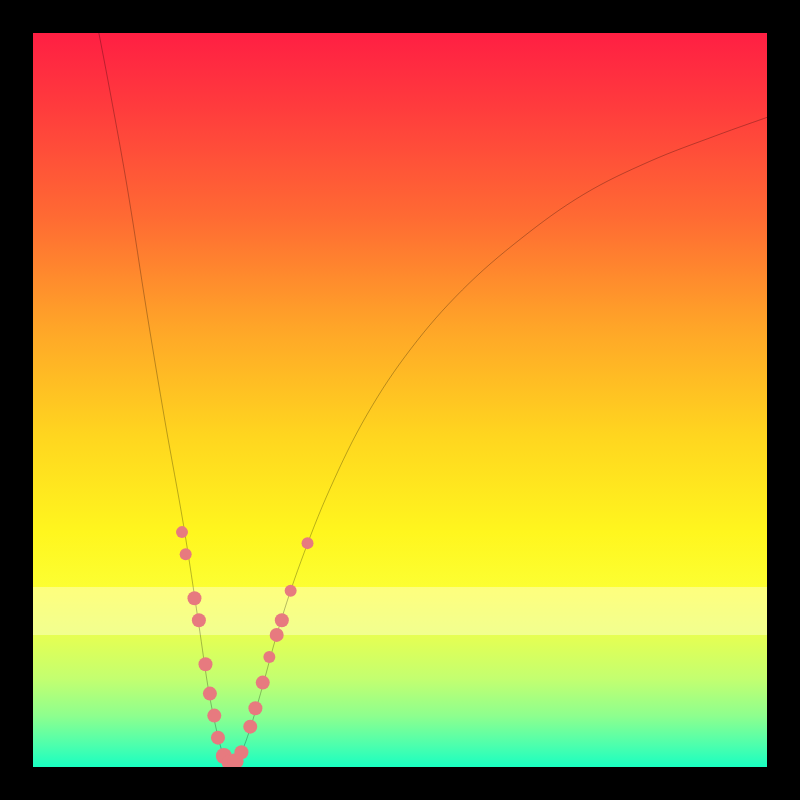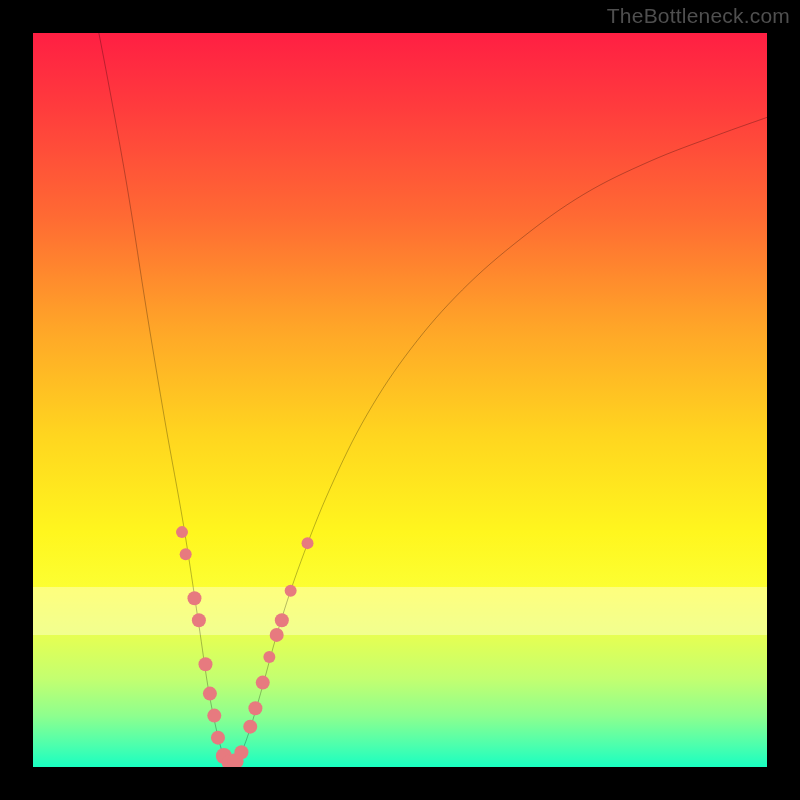--- a/index.html
+++ b/index.html
@@ -69,21 +69,20 @@
     inset: 0;
     width: 100%;
     height: 100%;
     z-index: 3;
   }
 </style>
 </head>
 <body>
 
 <div class="outer-frame">
-  <div class="watermark">TheBottleneck.com</div>
 
   <div class="plot-area">
     <div class="gradient-bg"></div>
     <div class="bright-band" id="bright-band" style="top: 75.5%; height: 6.5%;"></div>
 
     <svg class="curve-layer" viewBox="0 0 100 100" preserveAspectRatio="none">
       <path id="curve-path" fill="none" stroke="#000000" stroke-width="0.28" stroke-linejoin="round" stroke-linecap="round" vector-effect="non-scaling-stroke" d="M 8 -5 C 8.45 -2.66, 9.6 3.1400000000000006, 10.5 8 C 11.4 12.86, 12.1 16.6, 13 22 C 13.9 27.4, 14.6 32.42, 15.5 38 C 16.4 43.58, 17.1 47.78, 18 53 C 18.9 58.22, 19.69 62.14, 20.5 67 C 21.31 71.86, 21.87 75.86, 22.5 80 C 23.13 84.14, 23.46 86.94, 24 90 C 24.54 93.06, 25.05 95.29, 25.5 97 C 25.95 98.71, 26.14 99.05, 26.5 99.5 C 26.86 99.95, 27.05 100.04, 27.5 99.5 C 27.95 98.96, 28.37 98.21, 29 96.5 C 29.63 94.79, 30.19 92.79, 31 90 C 31.81 87.21, 32.51 84.24, 33.5 81 C 34.49 77.76, 35.24 75.42, 36.5 72 C 37.76 68.58, 38.88 65.6, 40.5 62 C 42.12 58.4, 43.52 55.42, 45.5 52 C 47.48 48.58, 49.16 46.06, 51.5 43 C 53.84 39.94, 55.8 37.7, 58.5 35 C 61.2 32.3, 63.53 30.34, 66.5 28 C 69.47 25.66, 71.85 23.89, 75 22 C 78.15 20.11, 80.76 18.94, 84 17.5 C 87.24 16.06, 90.12 15.08, 93 14 C 95.88 12.92, 98.74 11.95, 100 11.5"></path>
     </svg>
 
     <svg class="dots-layer" viewBox="0 0 100 100" preserveAspectRatio="none">

